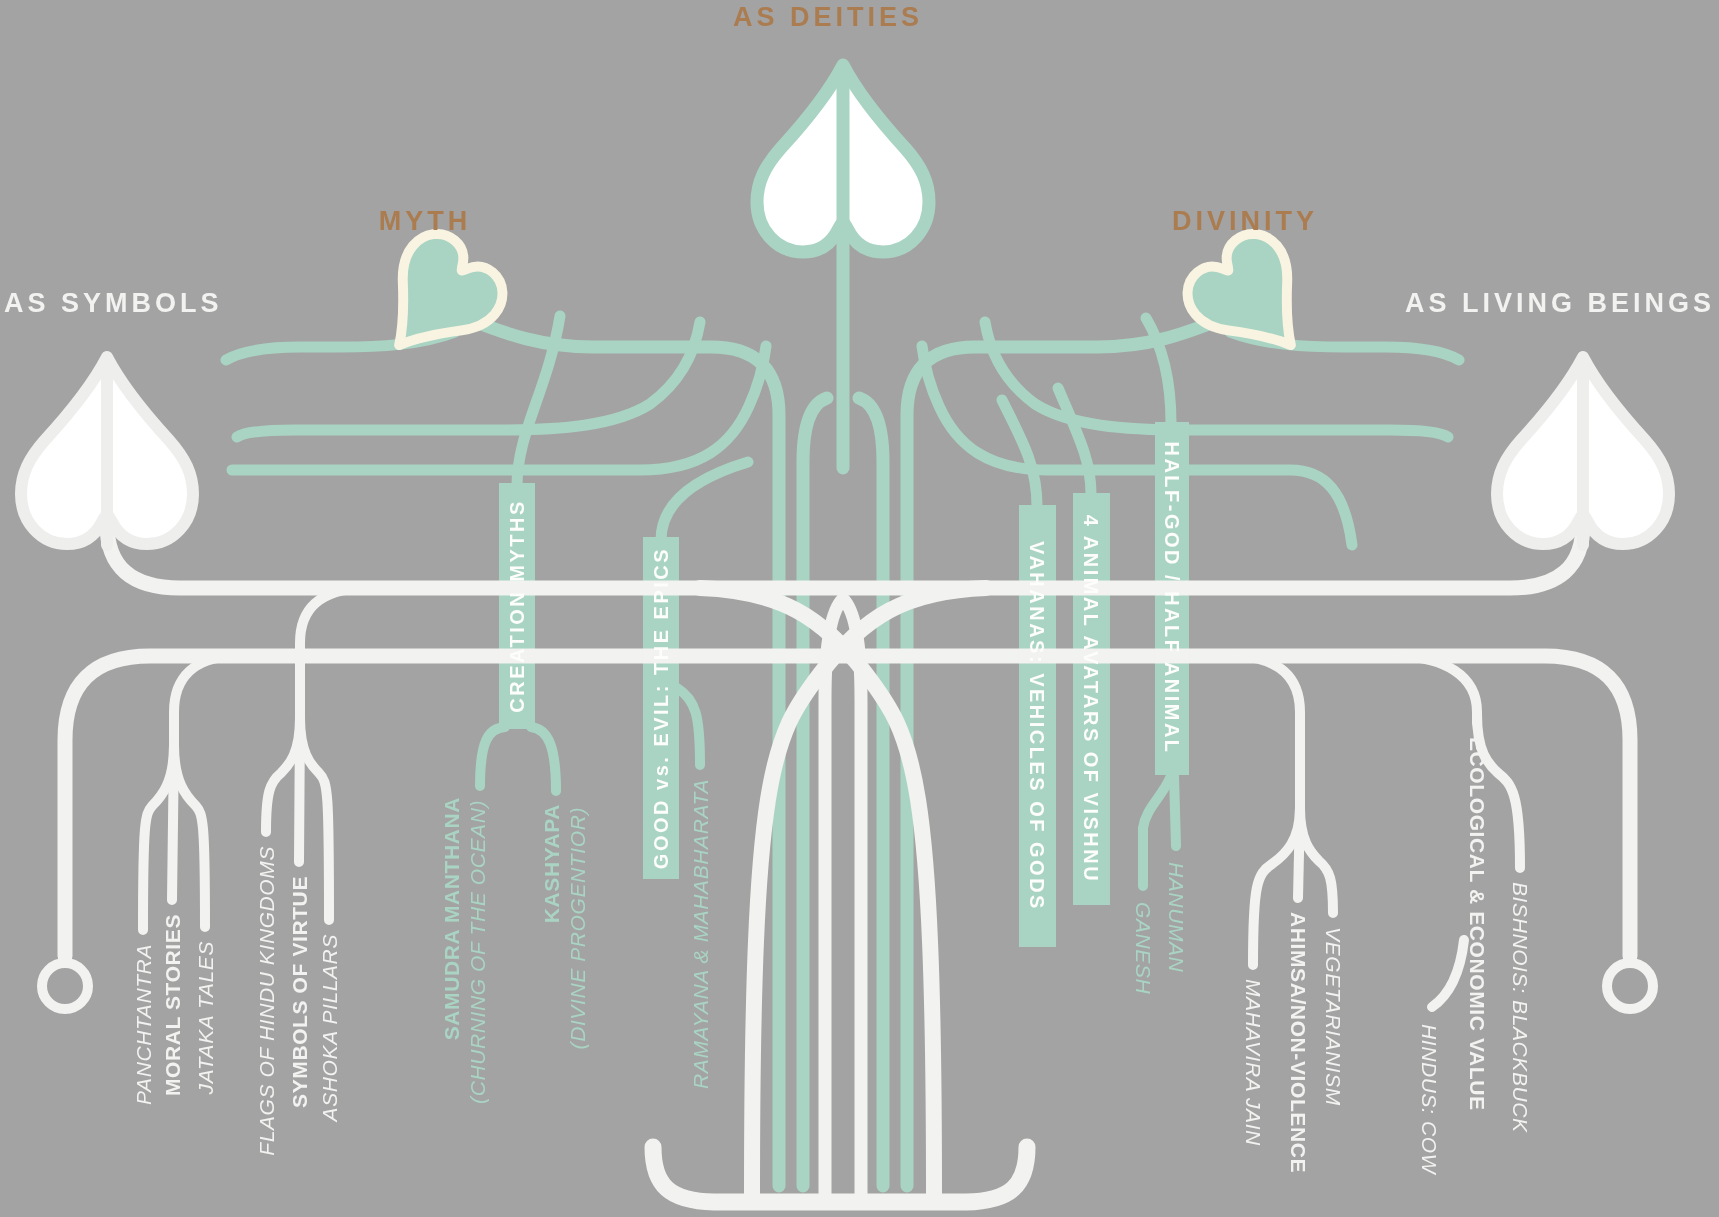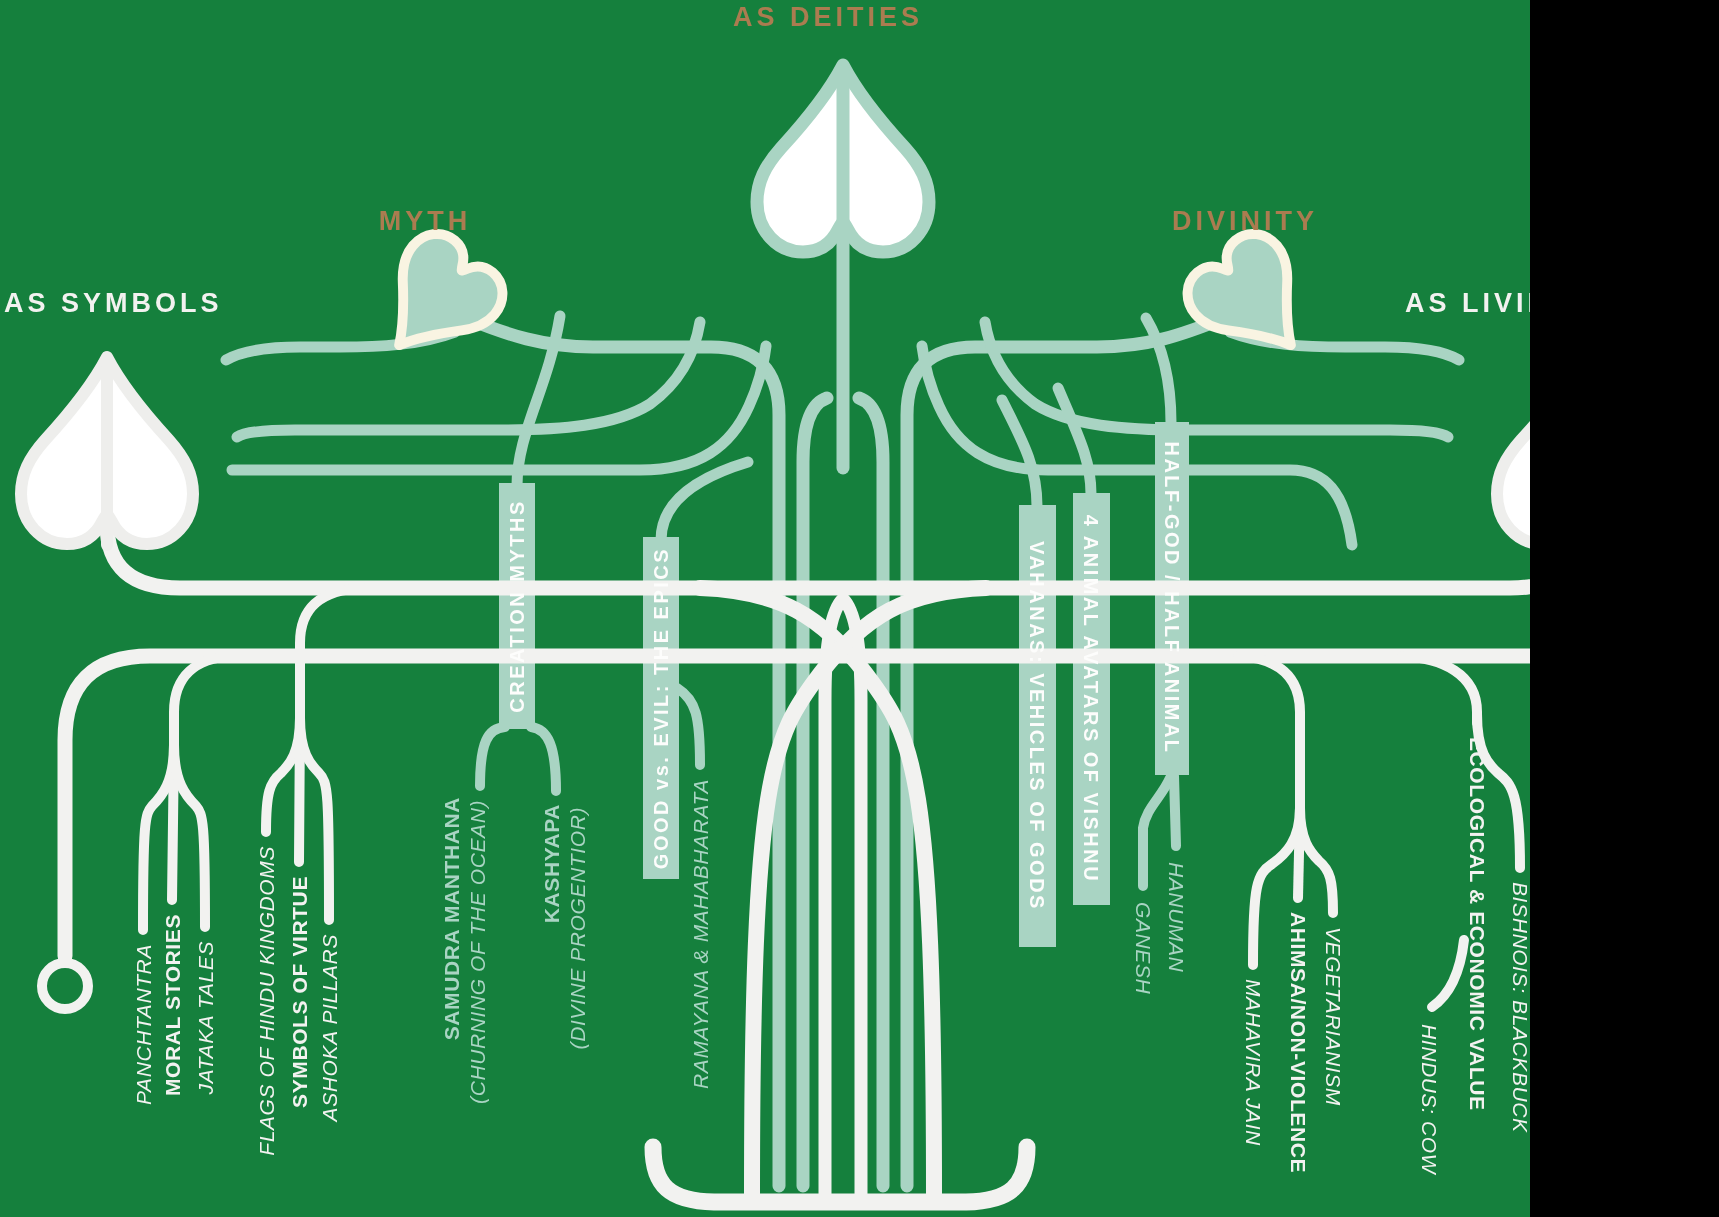--- a/index.html
+++ b/index.html
@@ -1,16 +1,16 @@
 <!DOCTYPE html>
 <html><head>
 <meta charset="utf-8">
 <style>
   html,body{margin:0;padding:0;background:#000;}
-  .stage{width:1530px;height:1217px;background:#15803d;position:relative;overflow:hidden;}
+  .stage{width:1719px;height:1217px;background:#a3a3a3;position:relative;overflow:hidden;}
   svg{display:block;font-family:"Liberation Sans",sans-serif;}
   text{font-family:"Liberation Sans",sans-serif;}
   .hd{font-size:27px;font-weight:bold;letter-spacing:4px;}
   .tan{fill:#ab7c50;}
   .wtx{fill:#f2f2f0;}
   .ttx{fill:#a9d4c3;}
   .badge-t{font-size:20px;font-weight:bold;letter-spacing:2.5px;fill:#fdfdfc;}
   .lb{font-size:21px;letter-spacing:0.6px;}
   .bold{font-weight:bold;}
   .it{font-style:italic;font-weight:500;}

